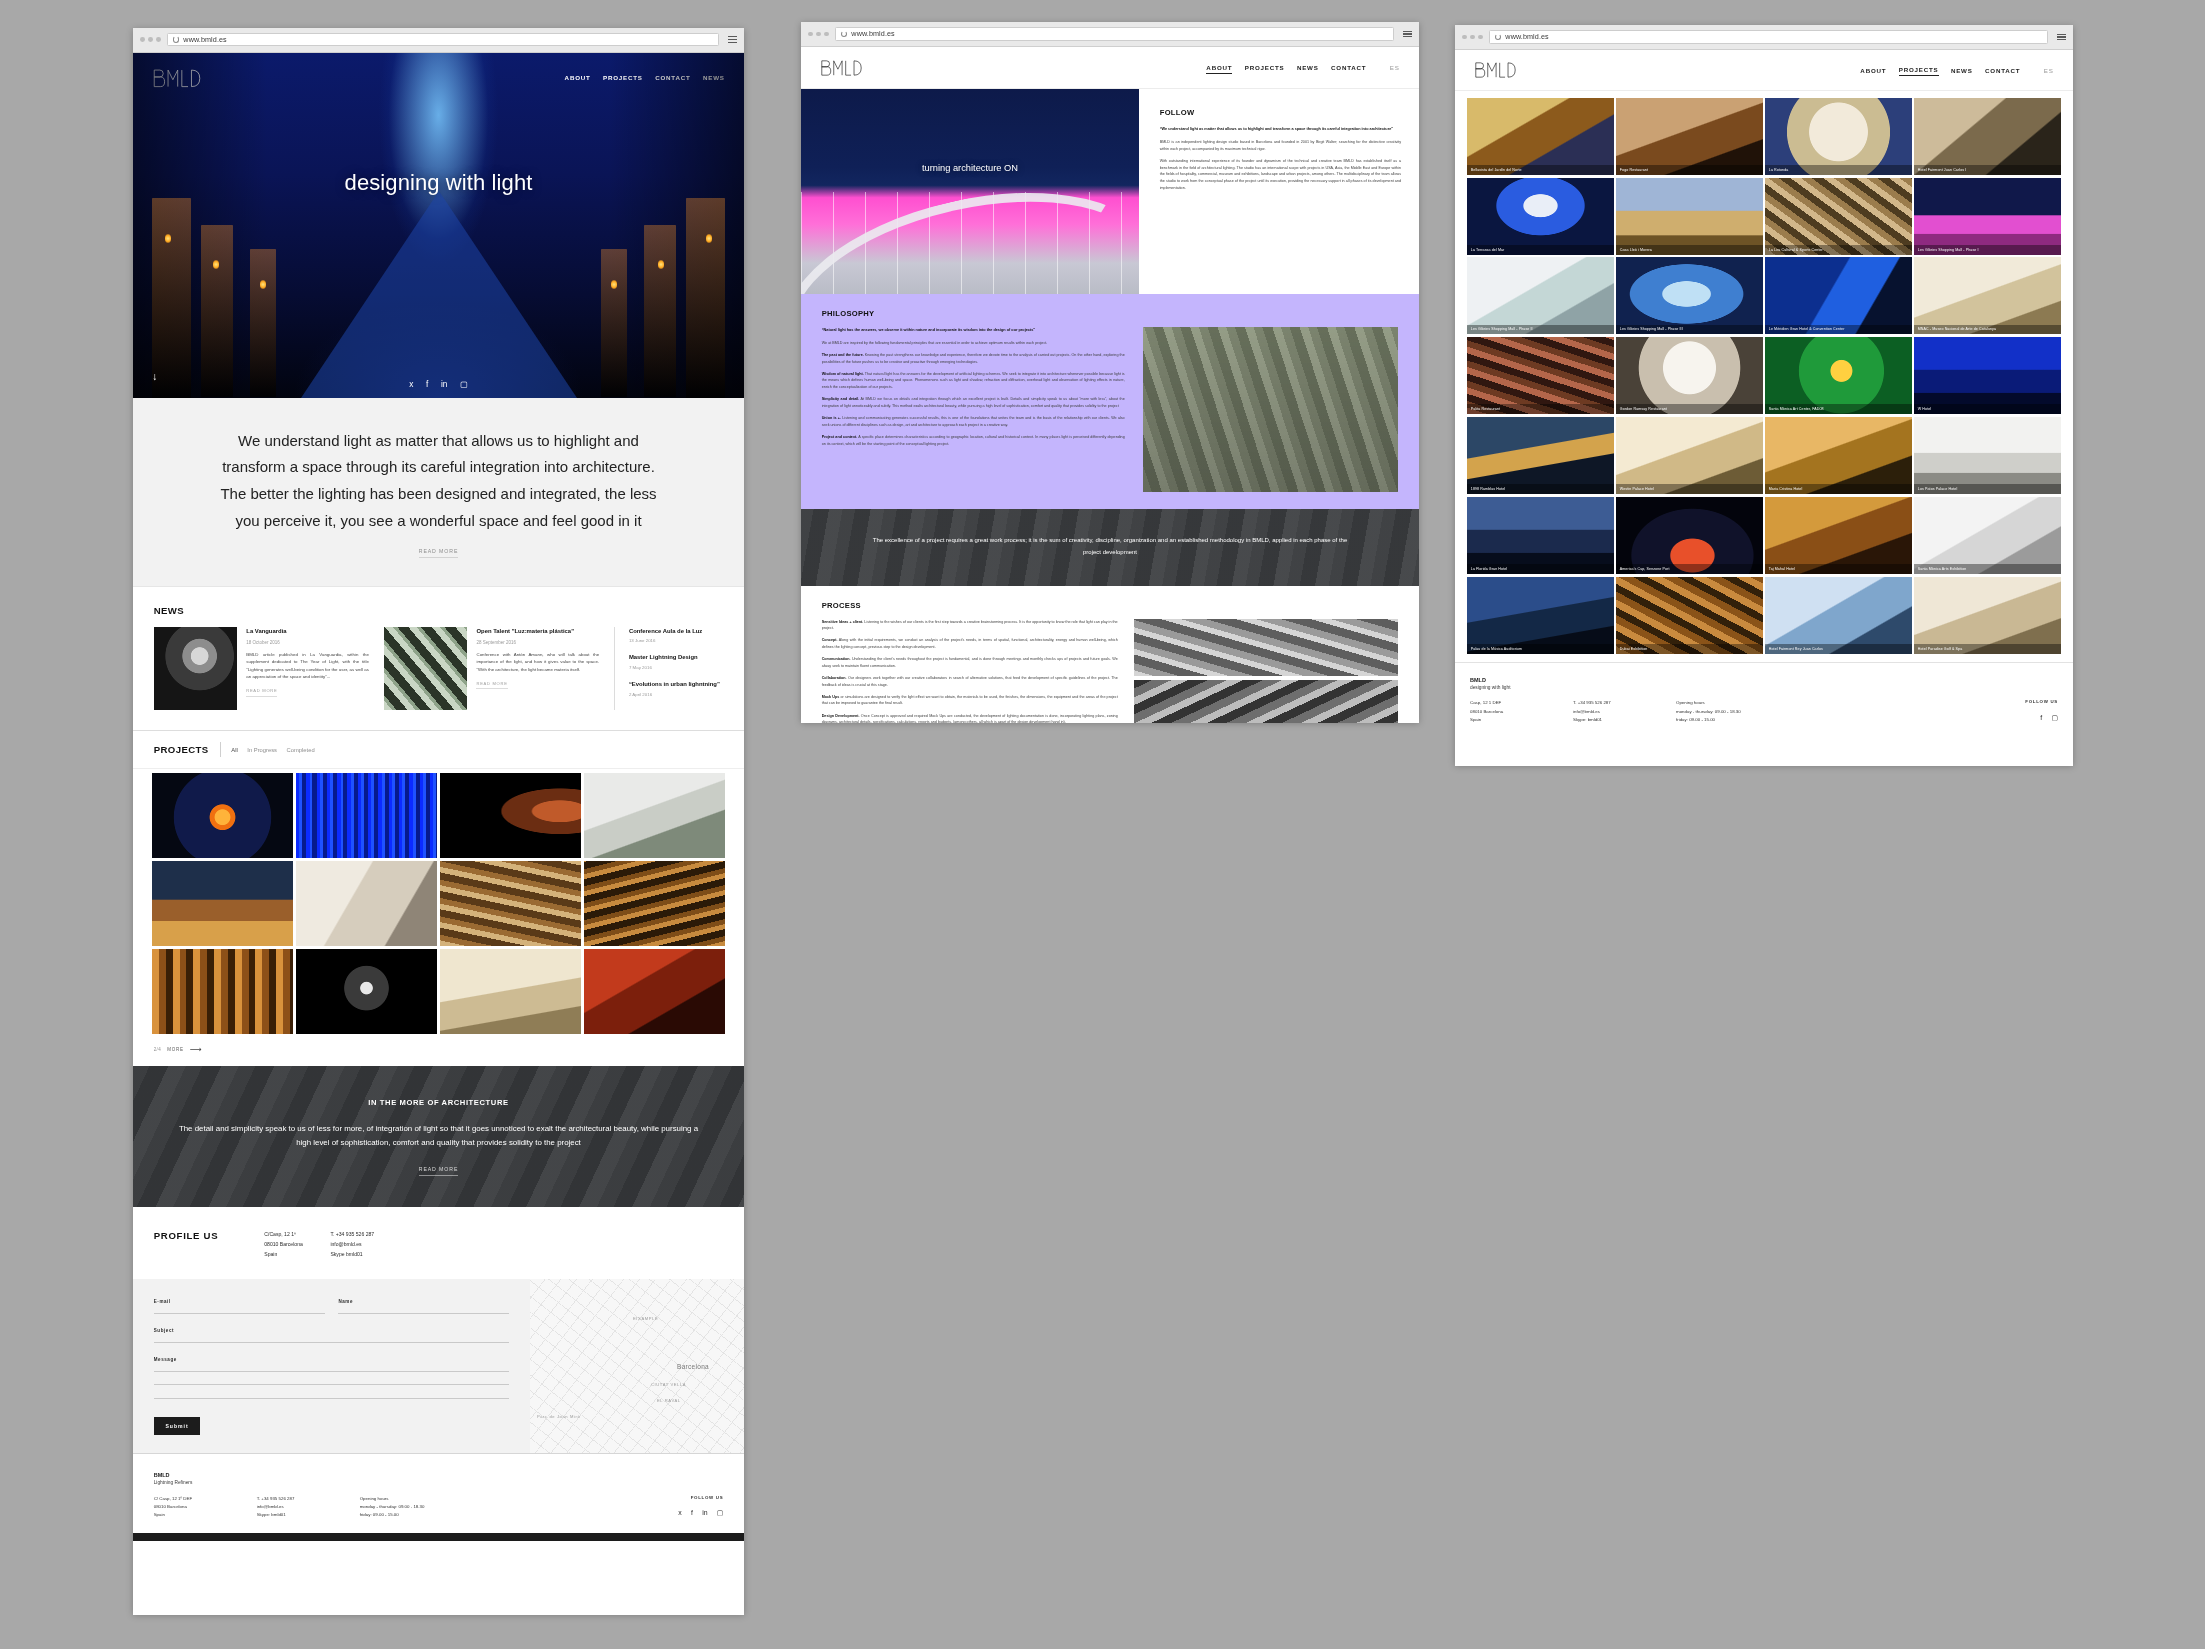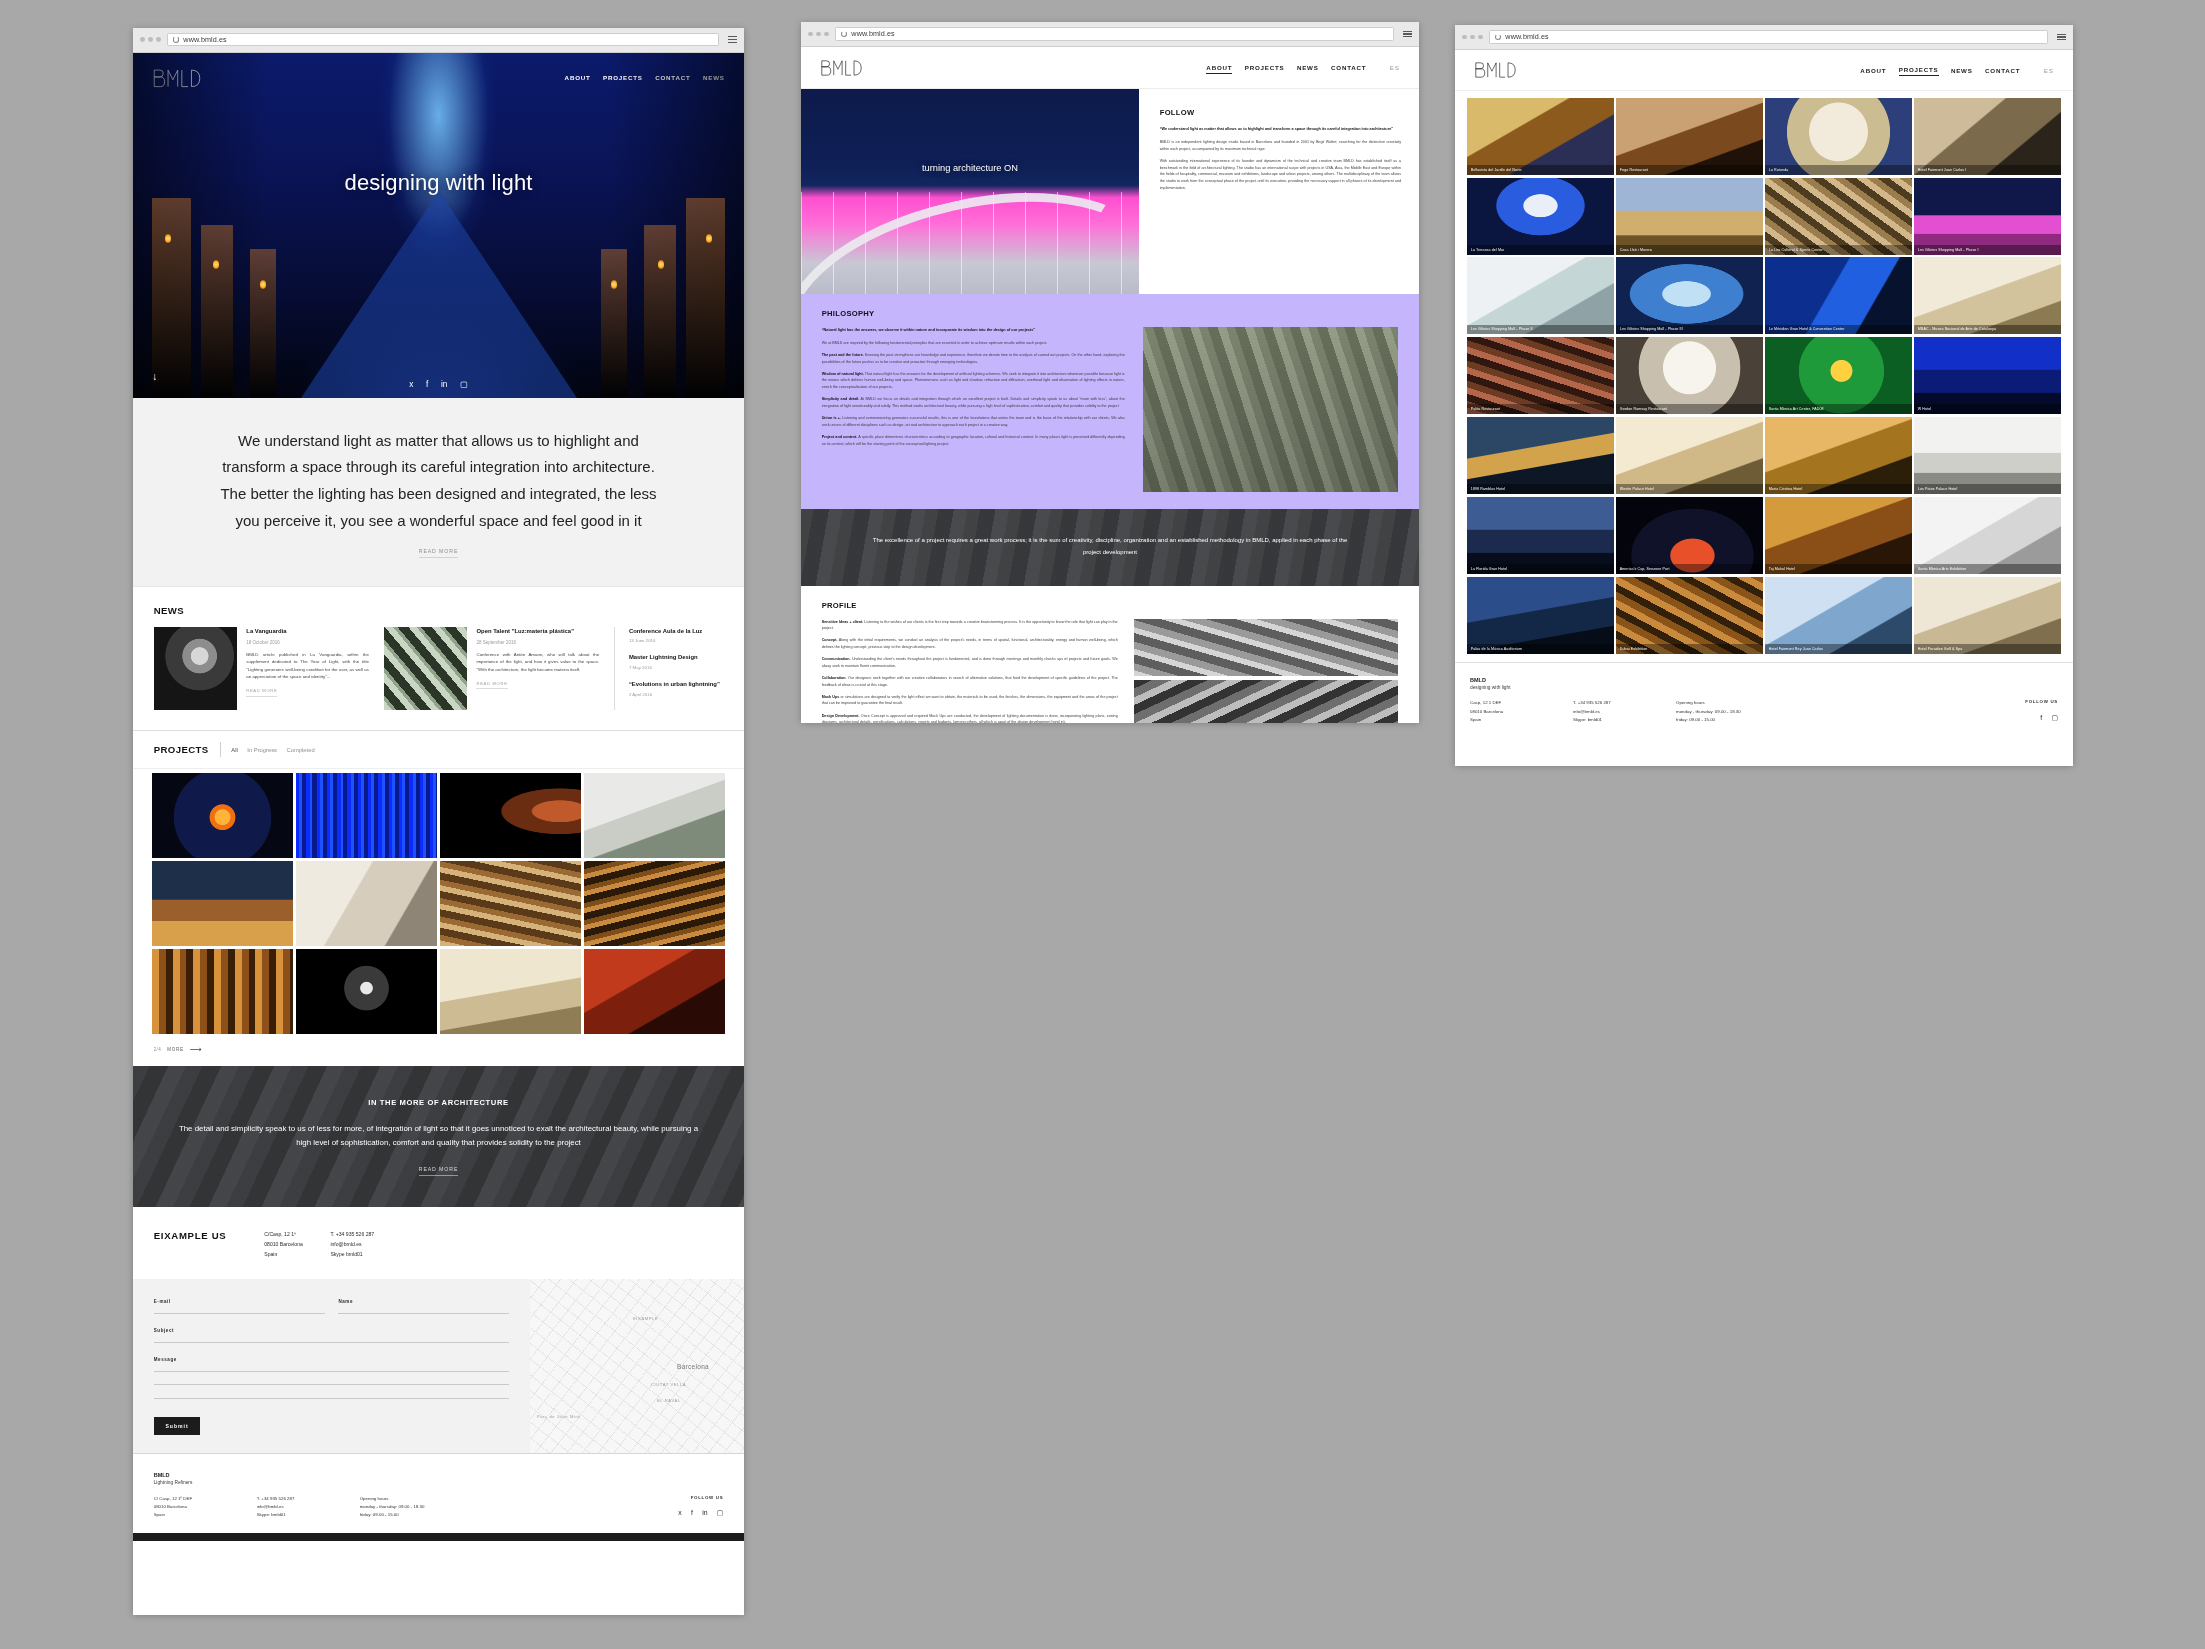--- a/index.html
+++ b/index.html
@@ -425,21 +425,21 @@
       <span class="arw">⟶</span>
     </div>
 
     <div class="quote-band">
       <h3>IN THE MORE OF ARCHITECTURE</h3>
       <p>The detail and simplicity speak to us of less for more, of integration of light so that it goes unnoticed to exalt the architectural beauty, while pursuing a high level of sophistication, comfort and quality that provides solidity to the project</p>
       <div><a class="readmore" href="#">READ MORE</a></div>
     </div>
 
     <div class="contact-head">
-      <h2>EIXAMPLE US</h2>
+      <h2>PROFILE US</h2>
       <div class="contact-col">
         <div>C/Casp, 12 1º</div>
         <div>08010 Barcelona</div>
         <div>Spain</div>
       </div>
       <div class="contact-col">
         <div>T. +34 935 526 287</div>
         <div>info@bmld.es</div>
         <div>Skype bmld01</div>
       </div>
@@ -574,21 +574,21 @@
         <div class="para"><b>Union is +.</b><span> Listening and communicating generates successful results, this is one of the foundations that unites the team and is the basis of the relationship with our clients. We also seek unions of different disciplines such as design, art and architecture to approach each project in a creative way.</span></div>
         <div class="para"><b>Project and context.</b><span> A specific place determines characteristics according to geographic location, cultural and historical context. In many places light is perceived differently depending on its context, which will be the starting point of the conceptual lighting project.</span></div>
       </div>
       <div class="phil-img"></div>
     </div>
 
     <div class="band-dark">The excellence of a project requires a great work process; it is the sum of creativity, discipline, organization and an established methodology in BMLD, applied in each phase of the project development</div>
 
     <div class="process">
       <div class="proc-text">
-        <div class="h-sec">PROFILE</div>
+        <div class="h-sec">PROCESS</div>
         <div class="para"><b>Sensitive Ideas + client.</b><span> Listening to the wishes of our clients is the first step towards a creative brainstorming process. It is the opportunity to know the role that light can play in the project.</span></div>
         <div class="para"><b>Concept.</b><span> Along with the initial requirements, we conduct an analysis of the project's needs, in terms of spatial, functional, architecturality, energy and human well-being, which defines the lighting concept, previous step to the design development.</span></div>
         <div class="para"><b>Communication.</b><span> Understanding the client's needs throughout the project is fundamental, and is done through meetings and monthly checks ups of projects and future goals. We alway seek to maintain fluent communication.</span></div>
         <div class="para"><b>Collaboration.</b><span> Our designers work together with our creative collaborators in search of alternative solutions, that feed the development of specific guidelines of the project. The feedback of ideas is crucial at this stage.</span></div>
         <div class="para"><b>Mock Ups</b><span> or simulations are designed to verify the light effect we want to obtain, the materials to be used, the finishes, the dimensions, the equipment and the areas of the project that can be improved to guarantee the final result.</span></div>
         <div class="para"><b>Design Development.</b><span> Once Concept is approved and required Mock Ups are conducted, the development of lighting documentation is done, incorporating lighting plans, zoning diagrams, architectural details, specifications, calculations, reports and budgets, (among others, all which is apart of the design development hand in).</span></div>
         <div class="para"><b>Construction Administration.</b><span> We carry out the necessary support during the construction phase of the project; performing evaluations of proposed value engineering, permanent evaluations and site visits to verify changes and possible improvements for the development of the project.</span></div>
 
       </div>
       <div class="proc-imgs">

